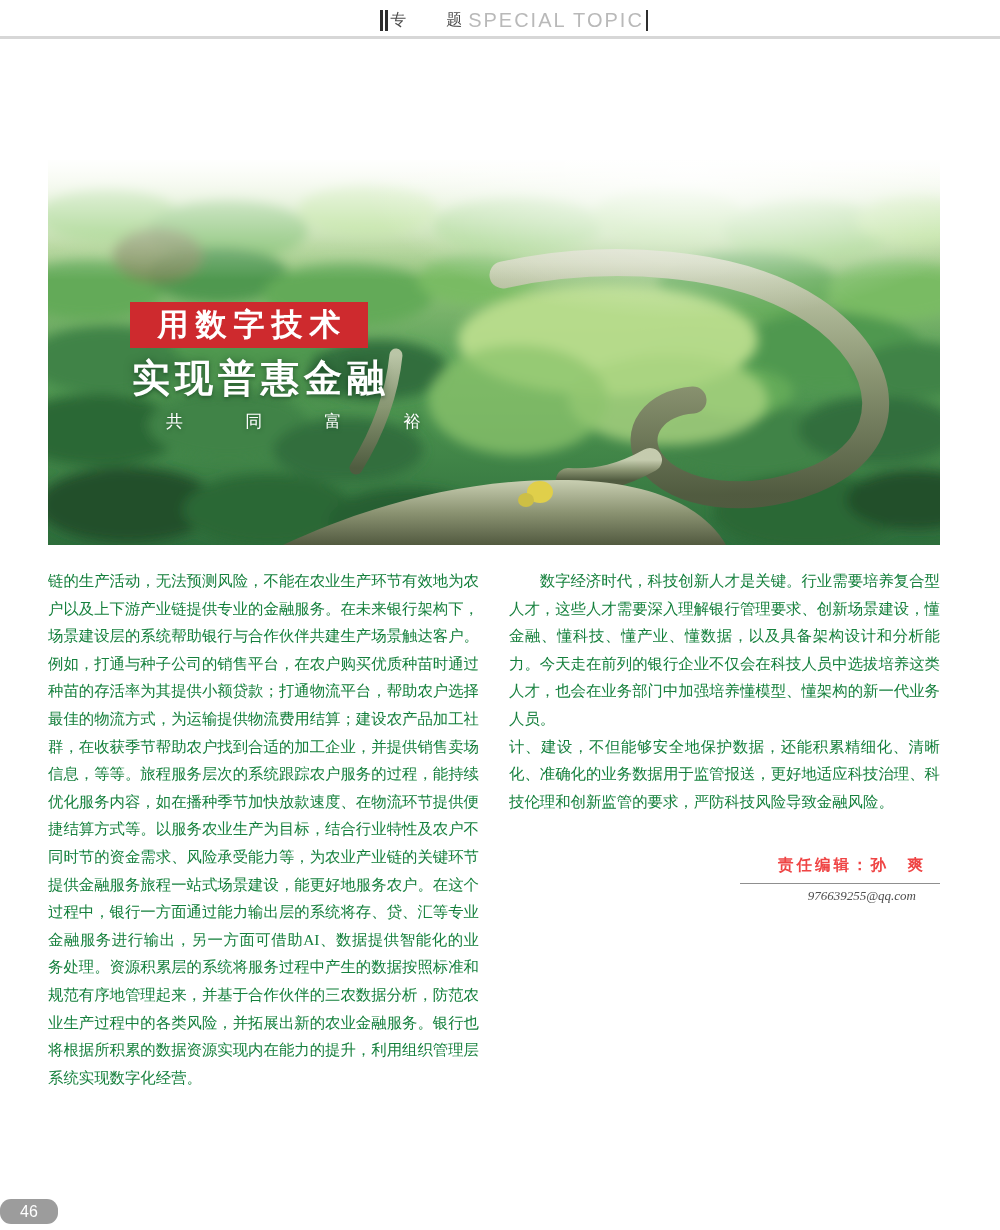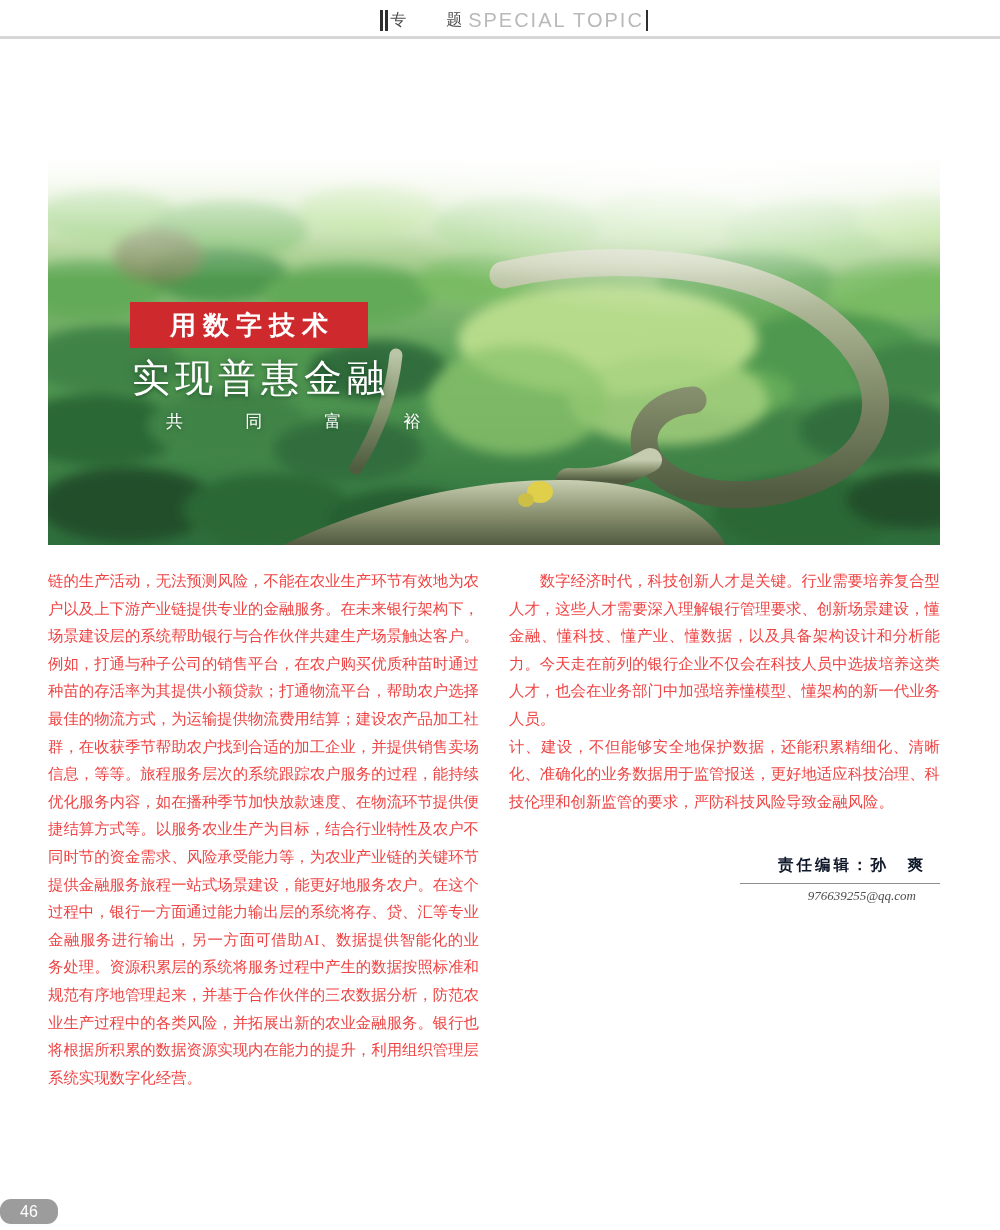--- a/index.html
+++ b/index.html
@@ -23,59 +23,59 @@
   .rule { position:absolute; top:36px; left:0; width:100%; height:3px; background:#d7d7d7; }
   
   .hero { position:absolute; top:160px; left:48px; width:892px; height:385px; margin:0; overflow:hidden; }
   .hero svg { display:block; }
   .hero-redblock {
     position:absolute; left:82px; top:142px; width:238px; height:46px;
     background:#ce2a2e; display:flex; align-items:center; justify-content:center;
   }
   .hero-redblock span {
     font-family:"Liberation Sans","DejaVu Sans",sans-serif; font-weight:bold;
-    color:#fff; font-size:26px; letter-spacing:7px; text-indent:7px;
+    color:#fff; font-size:31px; letter-spacing:7px; text-indent:7px;
   }
   .hero-title2 {
     position:absolute; left:84px; top:193px;
-    font-family:"Liberation Sans","DejaVu Sans",sans-serif; font-weight:normal;
+    font-family:"Liberation Sans","DejaVu Sans",sans-serif; font-weight:bold;
     color:#fff; font-size:38px; letter-spacing:5px;
     text-shadow:0 0 10px rgba(18,58,30,.55), 0 2px 3px rgba(18,58,30,.35);
   }
   .hero-subtitle {
     position:absolute; left:118px; top:250px;
     font-family:Liberation Mono, monospace;
     color:#fff; font-size:17px; letter-spacing:26px;
     text-shadow:0 1px 4px rgba(18,58,30,.55);
   }
   
   .content { position:absolute; top:567px; left:48px; width:892px; display:flex; gap:30px; }
   .col { width:431px; }
   .para {
-    margin:0; font-size:15.4px; line-height:27.6px; color:#ef4444;
+    margin:0; font-size:15.4px; line-height:27.6px; color:#15803d;
     text-align:justify; text-justify:inter-ideograph;
   }
   .indent { text-indent:2em; }
   .endmark {
     display:inline-block; width:11px; height:11px; border-radius:50%;
     background:#c5272b; margin-left:3px; vertical-align:-1px; position:relative;
   }
   .endmark::after {
     content:""; position:absolute; left:3.5px; top:3.5px; width:4px; height:4px;
     border-radius:50%; background:rgba(255,255,255,.85);
   }
   .author {
     margin:16px 0 0; text-align:right; padding-right:56px;
     font-family:"Liberation Sans","DejaVu Sans",sans-serif; font-weight:bold;
     font-size:15px; color:#2f2f2f; letter-spacing:.5px;
   }
   .editor { margin-top:40px; display:flex; flex-direction:column; align-items:flex-end; }
   .editor-name {
     font-family:"Liberation Sans","DejaVu Sans",sans-serif; font-weight:bold;
-    font-size:15.5px; color:#0f172a; letter-spacing:3px; padding-right:14px;
+    font-size:15.5px; color:#ef4444; letter-spacing:3px; padding-right:14px;
   }
   .editor-line { width:200px; height:1px; background:#8f8f8f; margin-top:7px; }
   .editor-email {
     font-family:"Liberation Serif","DejaVu Serif",serif; font-style:italic;
     font-size:13px; color:#4e4e4e; margin-top:4px; padding-right:24px;
   }
   
   .pagenum {
     position:absolute; top:1199px; left:0; width:58px; height:25px;
     background:#9c9c9c; color:#ffffff;

